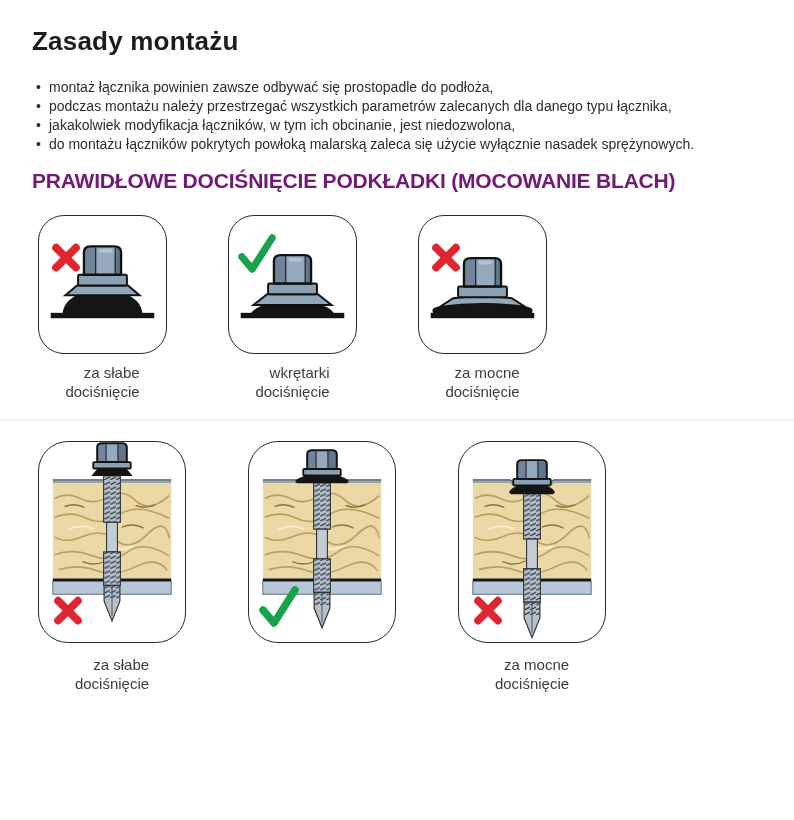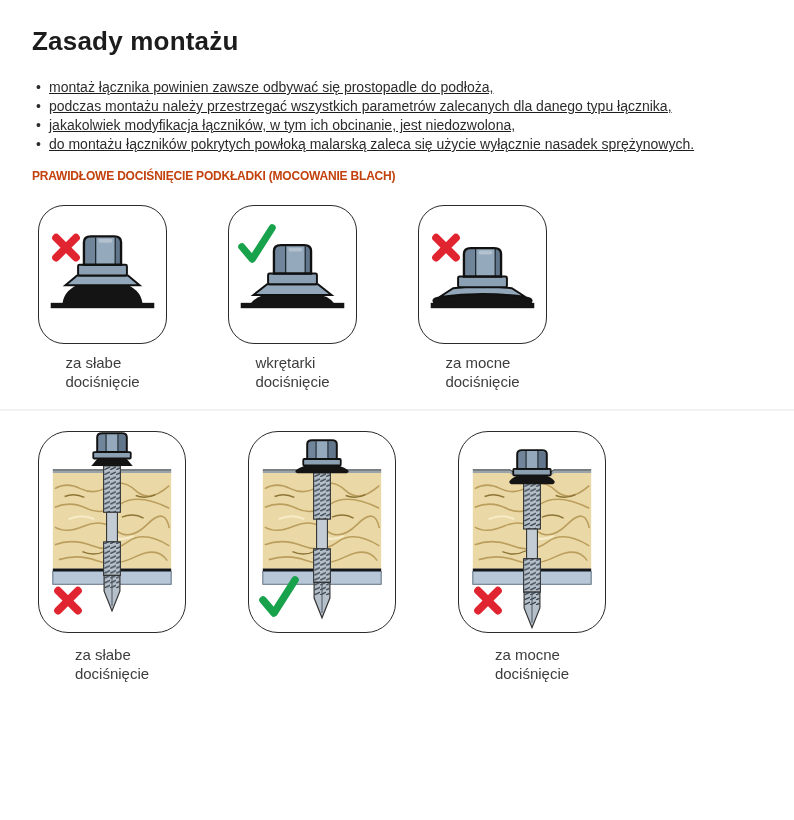--- a/index.html
+++ b/index.html
@@ -1,39 +1,39 @@
 <!DOCTYPE html>
 <html lang="pl"><head>
 <meta charset="utf-8">
 <style>
   html,body{margin:0;padding:0;background:#fff;}
   body{width:794px;height:820px;overflow:hidden;
        font-family:"Liberation Sans","DejaVu Sans",sans-serif;color:#1d1d1b;}
   .page{position:relative;width:794px;height:820px;background:#fff;}
   h1{margin:26px 0 4px 32px;font-size:26px;font-weight:700;letter-spacing:.2px;color:#1c1c1c;}
-  ul.rules{margin:21px 0 0 36px;padding:0;width:726px;list-style:none;text-decoration:underline;}
+  ul.rules{margin:21px 0 0 36px;padding:0;width:726px;list-style:none;}
   ul.rules li{position:relative;padding-left:13px;font-size:14px;line-height:19px;color:#2c2c2c;}
   ul.rules li::before{content:"•";position:absolute;left:0;top:0;font-size:14px;color:#2c2c2c;}
-  h2{margin:15px 3px 0 32px;font-size:12px;font-weight:700;letter-spacing:-.2px;color:#c2410c;}
+  h2{margin:15px 3px 0 32px;font-size:21px;font-weight:700;letter-spacing:-.2px;color:#701a75;}
   h2.s2{margin-top:28px;}
   .divider{height:2px;background:#f2f2f2;margin-top:18px;width:100%;}
   .cards{display:flex;margin-left:38px;}
   .row1{margin-top:22px;gap:61px;}
   .row2{margin-top:20px;gap:62px;}
   .card-wrap{display:flex;flex-direction:column;align-items:center;}
   .card{position:relative;background:#fff;border:1.6px solid #2b2b2b;box-sizing:border-box;}
   .row1 .card{width:129px;height:139px;border-radius:26px;}
   .row2 .card{width:148px;height:202px;border-radius:30px;}
   .art{position:absolute;left:0;top:0;width:100%;height:100%;}
   .mark{position:absolute;}
   .row1 .mark-x{left:13px;top:26px;width:28px;}
   .row1 .mark-check{left:9px;top:18px;width:38px;}
   .row2 .mark-x{left:15px;bottom:16px;width:28px;}
   .row2 .mark-check{left:10px;bottom:14px;width:40px;}
-  .caption{margin-top:9px;text-align:left;font-size:15px;line-height:19px;color:#3d3d3d;}
+  .caption{margin-top:9px;text-align:right;font-size:15px;line-height:19px;color:#3d3d3d;}
   .row2 .caption{margin-top:12px;}
   .caption span{display:block;}
   svg{display:block;}
 </style>
 </head>
 <body>
 
 <svg width="0" height="0" style="position:absolute" aria-hidden="true">
   <defs>
     <pattern id="thr" width="6" height="5" patternUnits="userSpaceOnUse">

